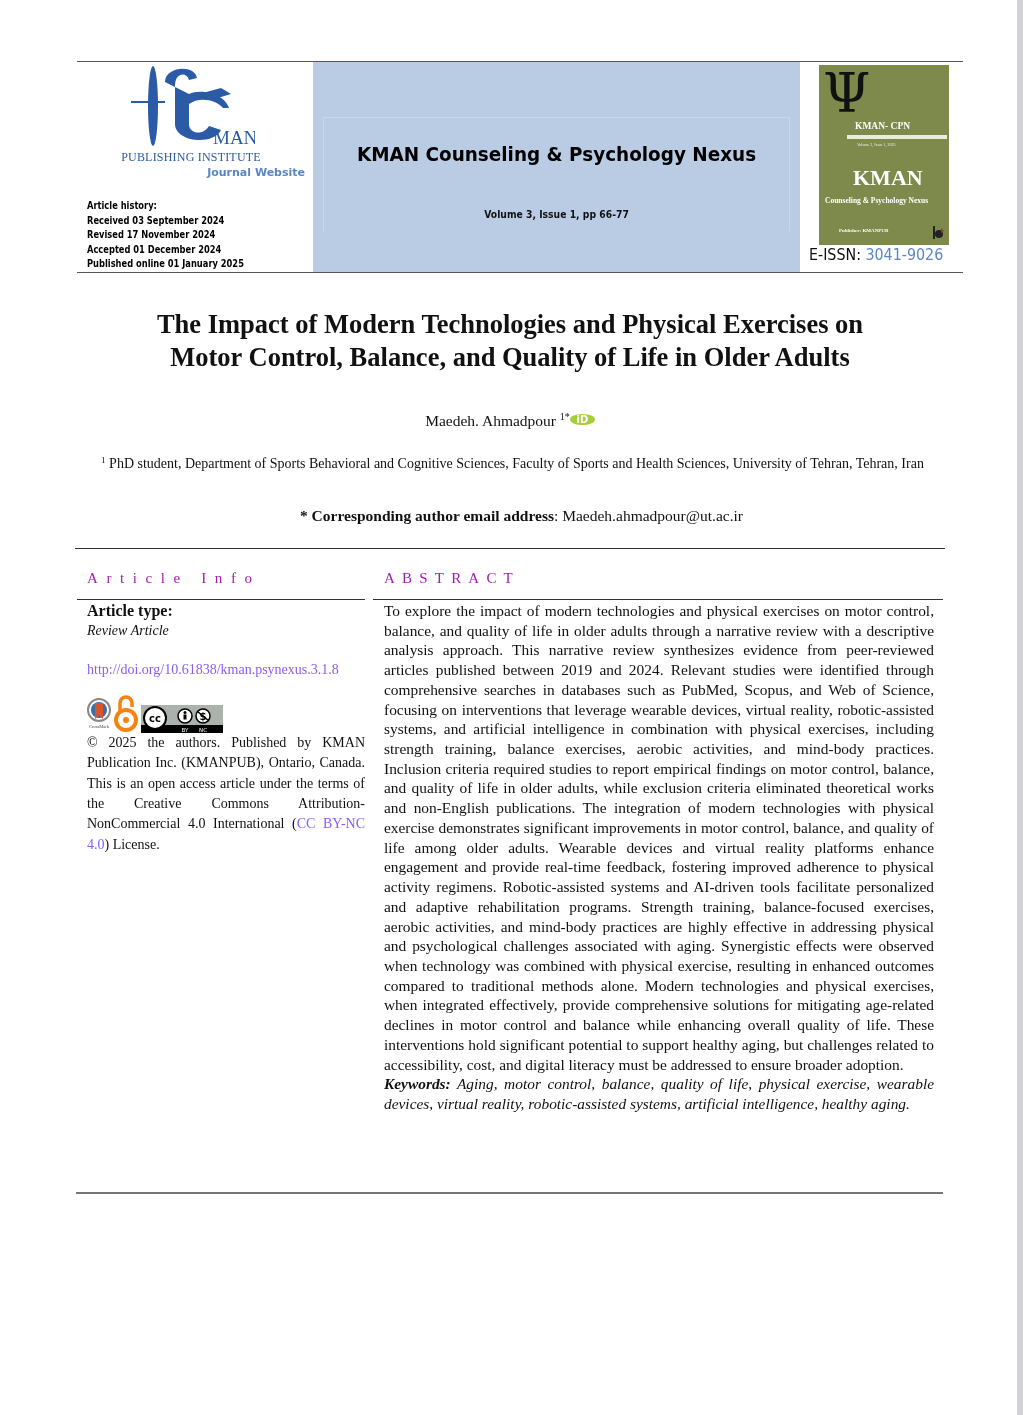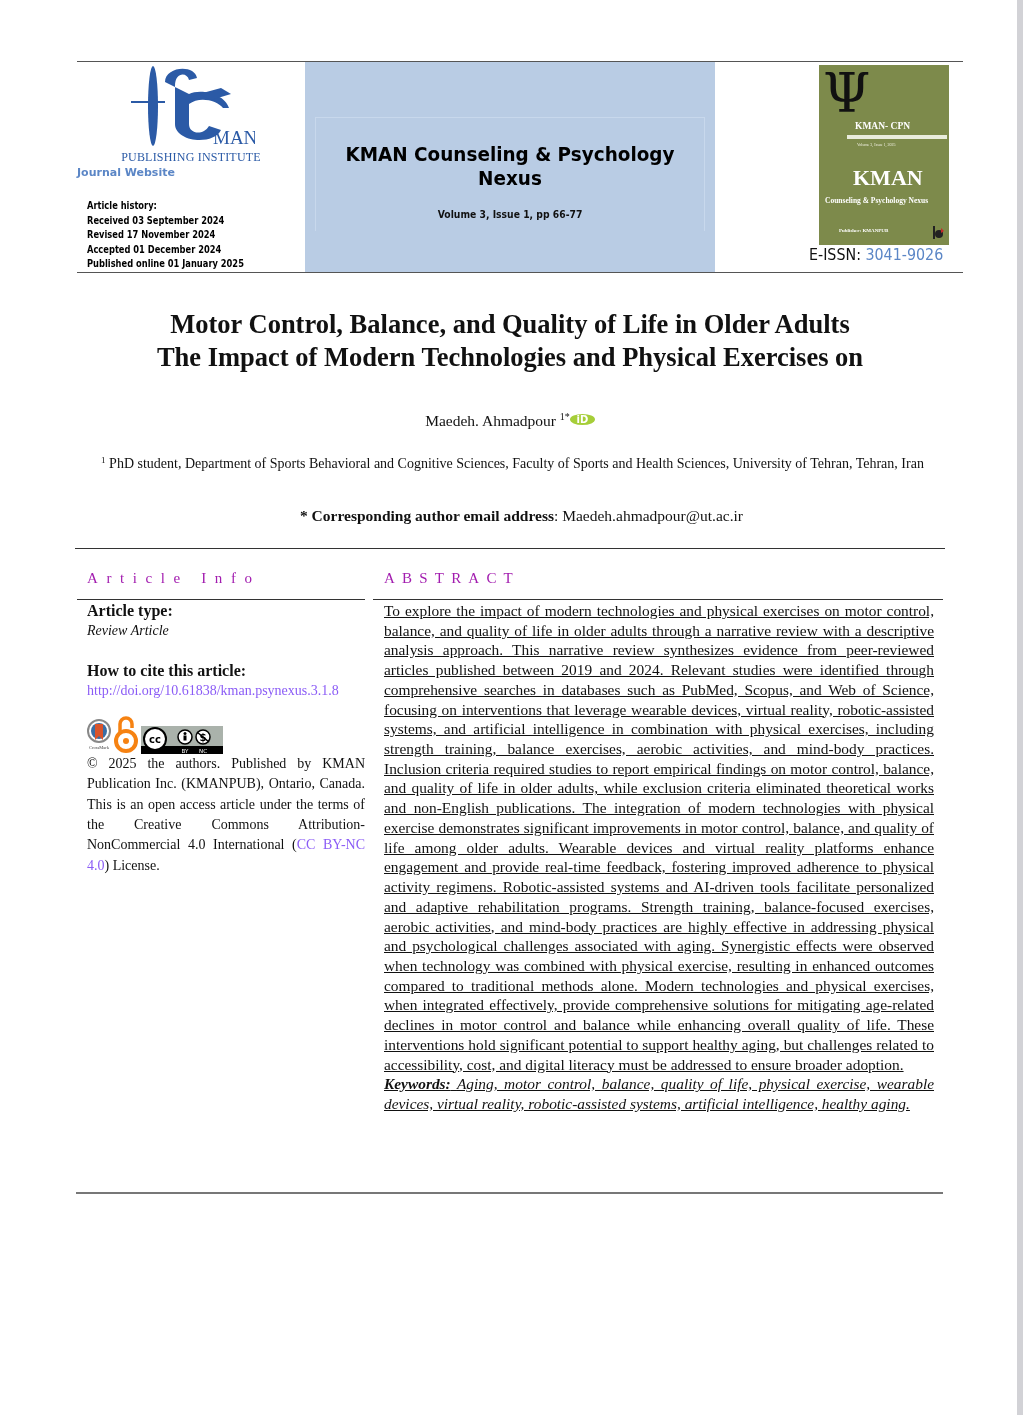--- a/index.html
+++ b/index.html
@@ -7,25 +7,25 @@
          font-family: "Liberation Serif", serif; color: #111; }
   .scrollbar { position: absolute; right: 2px; top: 0; width: 6px; height: 1415px; background: #d2d2d6; }
 
   
   .hdr { position: absolute; left: 77px; top: 61px; width: 886px; height: 210px;
          border-top: 1.5px solid #555; border-bottom: 1.5px solid #555; }
   .hdr-left { position: absolute; left: 0; top: 0; width: 228px; height: 210px; }
   .logo { position: absolute; left: 48px; top: 2px; width: 130px; height: 90px; }
   .pub-inst { position: absolute; left: 0; width: 228px; top: 88px; text-align: center;
               font-family: "Liberation Serif", serif; font-size: 12px; color: #2b5aa6; letter-spacing: 0.2px; }
-  .journal-web { position: absolute; left: 0; width: 228px; top: 104px; text-align: left;
+  .journal-web { position: absolute; left: 0; width: 228px; top: 104px; text-align: right;
                  font-family: "DejaVu Sans", sans-serif; font-weight: bold; font-size: 11px; color: #5b86c6; }
   .history { position: absolute; left: 10px; top: 136px; font-family: "DejaVu Sans Condensed","DejaVu Sans", sans-serif;
              font-weight: bold; font-size: 10.5px; line-height: 14.5px; color: #000; transform: scaleX(0.88); transform-origin: left top; }
-  .hdr-mid { position: absolute; left: 228px; top: 0; width: 410px; height: 210px; background: #b9cce4; }
+  .hdr-mid { position: absolute; left: 236px; top: 0; width: 487px; height: 210px; background: #b9cce4; }
   .hdr-mid .inner { position: absolute; left: 10px; right: 10px; top: 55px; height: 113px;
                     border-top: 1px solid #c8d8ec; border-left: 1px solid #c8d8ec; border-right: 1px solid #c8d8ec; }
   .journal-title { position: absolute; left: 0; right: 0; top: 80px; text-align: center;
                    font-family: "DejaVu Sans", sans-serif; font-weight: bold; font-size: 20px; color: #000;
                    transform: scaleX(0.92); }
   .vol { position: absolute; left: 0; right: 0; top: 146px; text-align: center;
          font-family: "DejaVu Sans", sans-serif; font-weight: bold; font-size: 10.5px; color: #111; transform: scaleX(0.88); }
   .hdr-right { position: absolute; left: 715px; top: 0; width: 171px; height: 210px; }
   .cover { position: absolute; left: 27px; top: 3px; width: 130px; height: 180px; background: #7d8a4b; overflow: hidden; }
   .cover .psi { position: absolute; left: 4px; top: 2px; font-family: "DejaVu Serif", serif; font-size: 54px; color: #111; line-height: 1; }
@@ -57,21 +57,21 @@
   .sec-head { position: absolute; top: 570px; font-family: "Liberation Serif", serif; font-size: 15px; letter-spacing: 8.6px; color: #a21caf; }
   .left-col { position: absolute; left: 87px; top: 600px; width: 278px; font-size: 14px; line-height: 20.4px; }
   .left-col h4 { margin: 0; font-size: 16px; font-weight: bold; line-height: 21px; }
   .left-col .type { font-style: italic; font-size: 14px; margin-bottom: 19px; margin-top: 0; }
   .just { text-align: justify; margin: 0; }
   .link { color: #8b5cf6; }
   .badges { display: flex; align-items: flex-end; gap: 2px; margin-top: 12px; height: 40px; }
   .license { margin-top: 0; }
 
   .abstract { position: absolute; left: 384px; top: 601px; width: 550px; font-size: 15.4px; line-height: 19.72px; text-align: justify; }
-  .abstract p { margin: 0; text-decoration: underline; }
+  .abstract p { margin: 0; }
   .kw { font-style: italic; }
   .kw b { font-weight: bold; }
 </style>
 </head>
 <body>
 
 <div class="scrollbar"></div>
 
 <div class="hdr">
   <div class="hdr-left">
@@ -115,22 +115,22 @@
       </svg>
     </div>
     <div class="issn">
       <span>E-ISSN:</span>
       <span class="num">3041-9026</span>
     </div>
   </div>
 </div>
 
 <div class="title">
+  <div>The Impact of Modern Technologies and Physical Exercises on</div>
   <div>Motor Control, Balance, and Quality of Life in Older Adults</div>
-  <div>The Impact of Modern Technologies and Physical Exercises on</div>
 </div>
 
 <div class="author">
   <span>Maedeh. Ahmadpour</span>
   <sup>1*</sup><span class="orcid">iD</span>
 </div>
 
 <div class="affil">
   <sup>1</sup>
   <span>PhD student, Department of Sports Behavioral and Cognitive Sciences, Faculty of Sports and Health Sciences, University of Tehran, Tehran, Iran</span>
@@ -144,21 +144,20 @@
 <div class="rule" style="left:77px; top:599px; width:288px;"></div>
 <div class="rule" style="left:373px; top:599px; width:570px;"></div>
 <div class="rule" style="left:76px; top:1192px; width:867px; border-top-color:#777; border-top-width:2px;"></div>
 
 <div class="sec-head" style="left:87px;">Article Info</div>
 <div class="sec-head" style="left:384px; letter-spacing:7.2px;">ABSTRACT</div>
 
 <div class="left-col">
   <h4>Article type:</h4>
   <div class="type">Review Article</div>
-  <h4>How to cite this article:</h4>
   <div class="link">http://doi.org/10.61838/kman.psynexus.3.1.8</div>
 
   <div class="badges">
     <svg width="24" height="36" viewBox="0 0 24 36">
       <circle cx="12" cy="13" r="11" fill="#fff" stroke="#888" stroke-width="2"></circle>
       <circle cx="12" cy="13" r="8" fill="#3a6ea5"></circle>
       <path d="M8 6 L16 6 L16 22 L12 18 L8 22 Z" fill="#d9542b"></path>
       <text x="12" y="31" font-size="4.5" text-anchor="middle" fill="#444">CrossMark</text>
     </svg>
     <svg width="26" height="40" viewBox="0 0 26 40">

